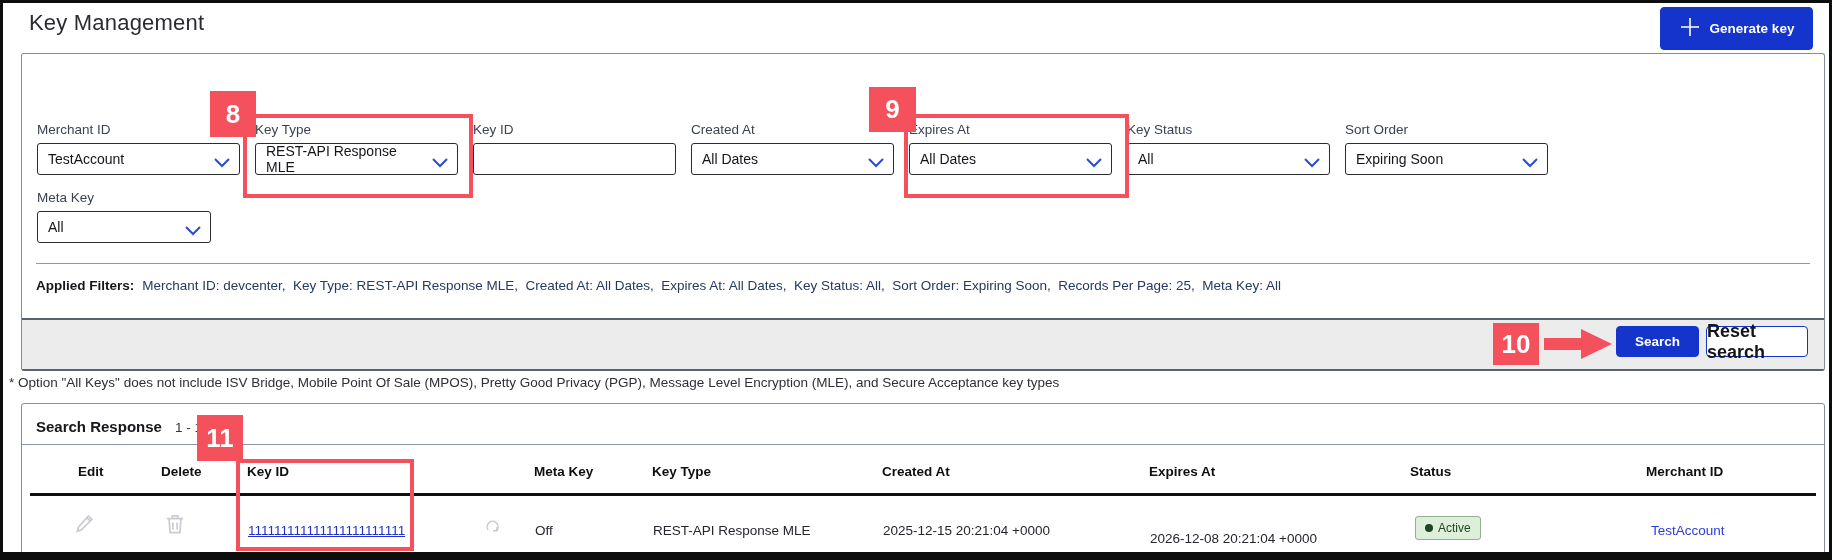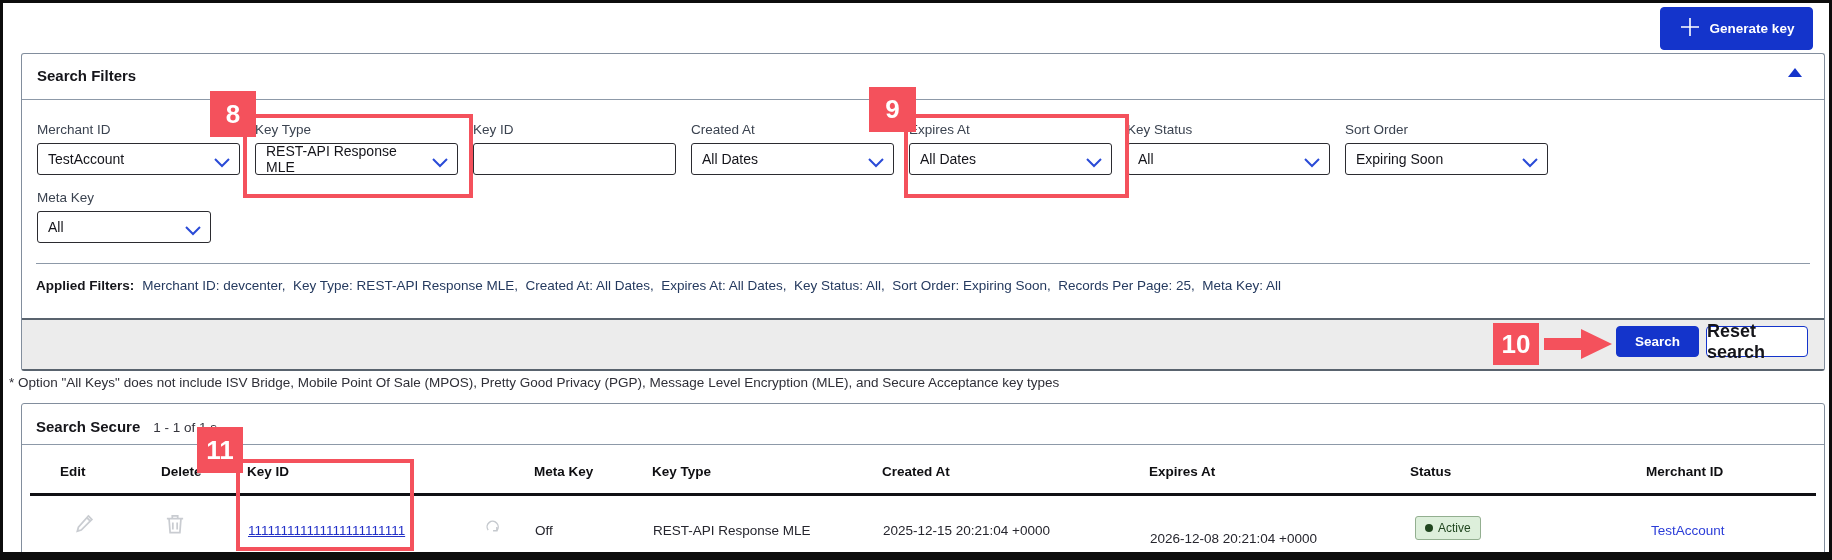--- a/index.html
+++ b/index.html
@@ -71,41 +71,38 @@
   .ann-box{ position:absolute; border:4px solid #f4515c; z-index:8; pointer-events:none; }
   .ann-badge{ position:absolute; background:#f4515c; color:#fff; display:flex; align-items:center;
     justify-content:center; font-size:26px; font-weight:bold; z-index:9; pointer-events:none; }
   #box8{ left:240px; top:111px; width:230px; height:84px; }
   #badge8{ left:207px; top:88px; width:46px; height:46px; }
   #box9{ left:901px; top:111px; width:225px; height:84px; }
   #badge9{ left:866px; top:84px; width:47px; height:45px; }
   #badge10{ left:1490px; top:320px; width:46px; height:42px; }
   #arrow10{ position:absolute; left:1541px; top:326px; z-index:9; pointer-events:none; }
   #box11{ left:233px; top:456px; width:178px; height:92px; }
-  #badge11{ left:194px; top:424px; width:46px; height:46px; }
+  #badge11{ left:194px; top:412px; width:46px; height:46px; }
 </style>
 </head>
 <body>
 
 <div id="stage">
 
+  <div class="page-title">Key Management</div>
   <div class="btn-primary" id="generate-key">
     <span>
       <svg width="22" height="22" viewBox="0 0 22 22">
           <path d="M11 2v18M2 11h18" stroke="#fff" stroke-width="1.6" fill="none"></path>
         </svg>
     </span>
     <span>Generate key</span>
   </div>
 
   <div class="panel" id="filters-panel">
-    <div class="panel-header">
-      <div class="panel-title">Search Filters</div>
-      <div class="collapse"></div>
-    </div>
 
     <div class="field f0">
       <div class="field-label">Merchant ID</div>
       <div class="select">
         <span>TestAccount</span>
         <span class="chev"><svg width="16" height="10">
               <polyline points="1,1 8,8 15,1" stroke="#2a4bd7" stroke-width="2" fill="none"></polyline>
             </svg></span>
       </div>
     </div>
@@ -180,26 +177,26 @@
     </div>
     <div class="btn-secondary" id="reset-btn">
       <span>Reset search</span>
     </div>
   </div>
 
   <div class="footnote">* Option "All Keys" does not include ISV Bridge, Mobile Point Of Sale (MPOS), Pretty Good Privacy (PGP), Message Level Encryption (MLE), and Secure Acceptance key types</div>
 
   <div class="panel" id="results-panel">
     <div class="results-head">
-      <span class="panel-title" style="position:static;">Search Secure</span>
+      <span class="panel-title" style="position:static;">Search Response</span>
       <span class="results-count">1 - 1 of 1 s</span>
     </div>
     <div class="divider3"></div>
 
-    <div class="col-h" style="left:38px;">Edit</div>
+    <div class="col-h" style="left:56px;">Edit</div>
     <div class="col-h" style="left:139px;">Delete</div>
     <div class="col-h" style="left:225px;">Key ID</div>
     <div class="col-h" style="left:512px;">Meta Key</div>
     <div class="col-h" style="left:630px;">Key Type</div>
     <div class="col-h" style="left:860px;">Created At</div>
     <div class="col-h" style="left:1127px;">Expires At</div>
     <div class="col-h" style="left:1388px;">Status</div>
     <div class="col-h" style="left:1624px;">Merchant ID</div>
     <div class="head-rule"></div>
 

